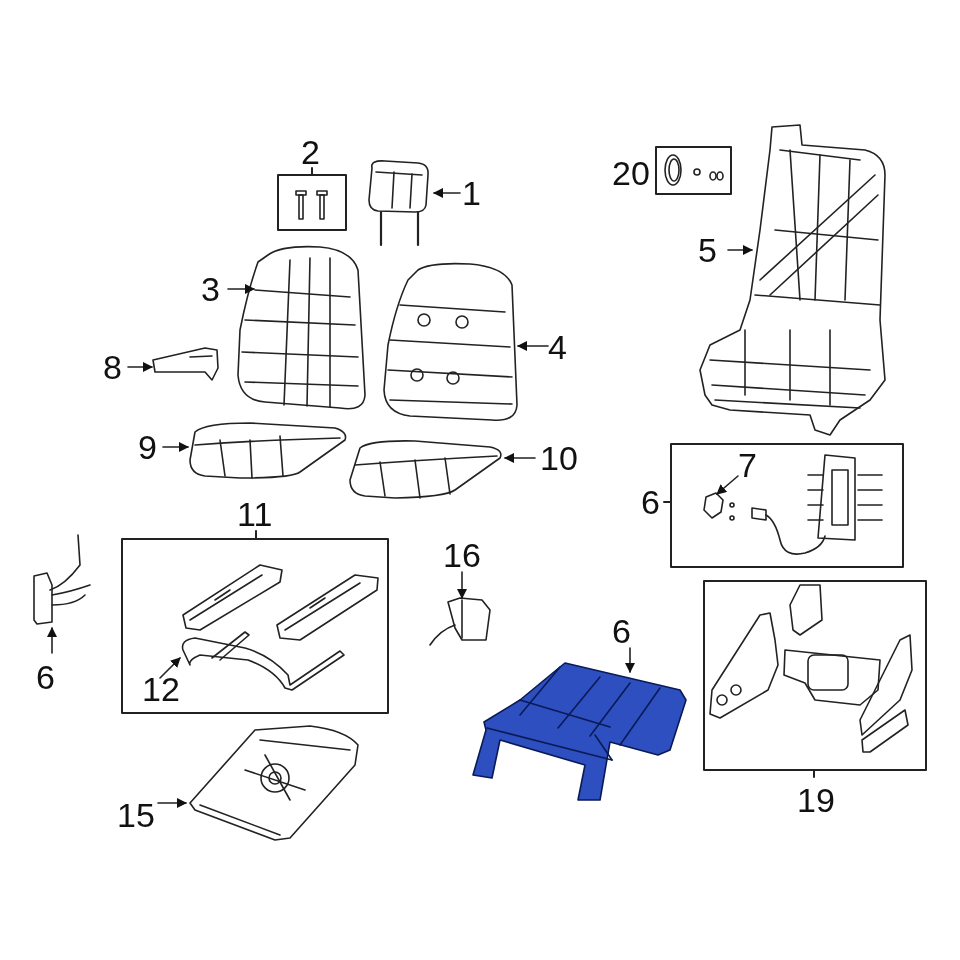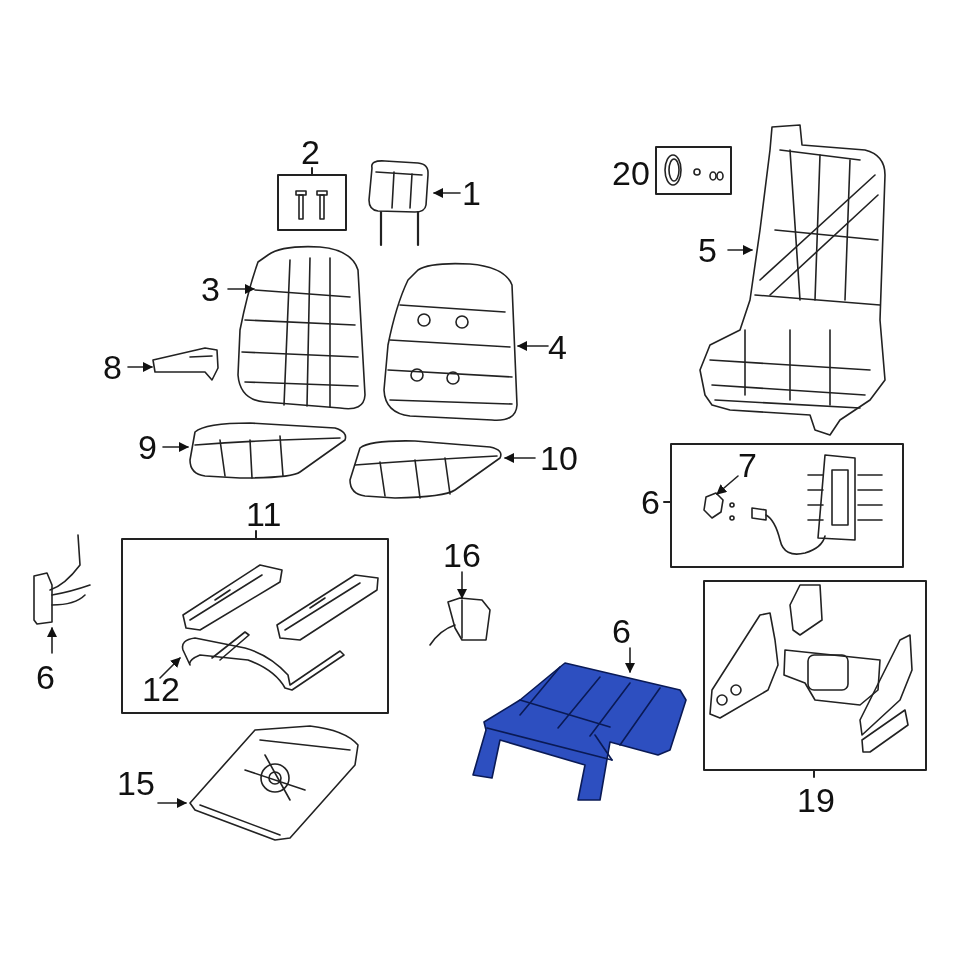--- a/index.html
+++ b/index.html
@@ -212,21 +212,21 @@
 <div class="callout" style="left:462px;top:176px;">1</div>
 <div class="callout" style="left:612px;top:156px;">20</div>
 <div class="callout" style="left:698px;top:233px;">5</div>
 <div class="callout" style="left:201px;top:272px;">3</div>
 <div class="callout" style="left:548px;top:330px;">4</div>
 <div class="callout" style="left:103px;top:350px;">8</div>
 <div class="callout" style="left:138px;top:430px;">9</div>
 <div class="callout" style="left:540px;top:441px;">10</div>
 <div class="callout" style="left:738px;top:448px;">7</div>
 <div class="callout" style="left:641px;top:485px;">6</div>
-<div class="callout" style="left:246px;top:497px;">11</div>
+<div class="callout" style="left:237px;top:497px;">11</div>
 <div class="callout" style="left:443px;top:538px;">16</div>
 <div class="callout" style="left:612px;top:614px;">6</div>
 <div class="callout" style="left:36px;top:660px;">6</div>
 <div class="callout" style="left:142px;top:672px;">12</div>
 <div class="callout" style="left:797px;top:783px;">19</div>
-<div class="callout" style="left:117px;top:766px;">15</div>
+<div class="callout" style="left:117px;top:798px;">15</div>
 
 </div>
 
 </body></html>

